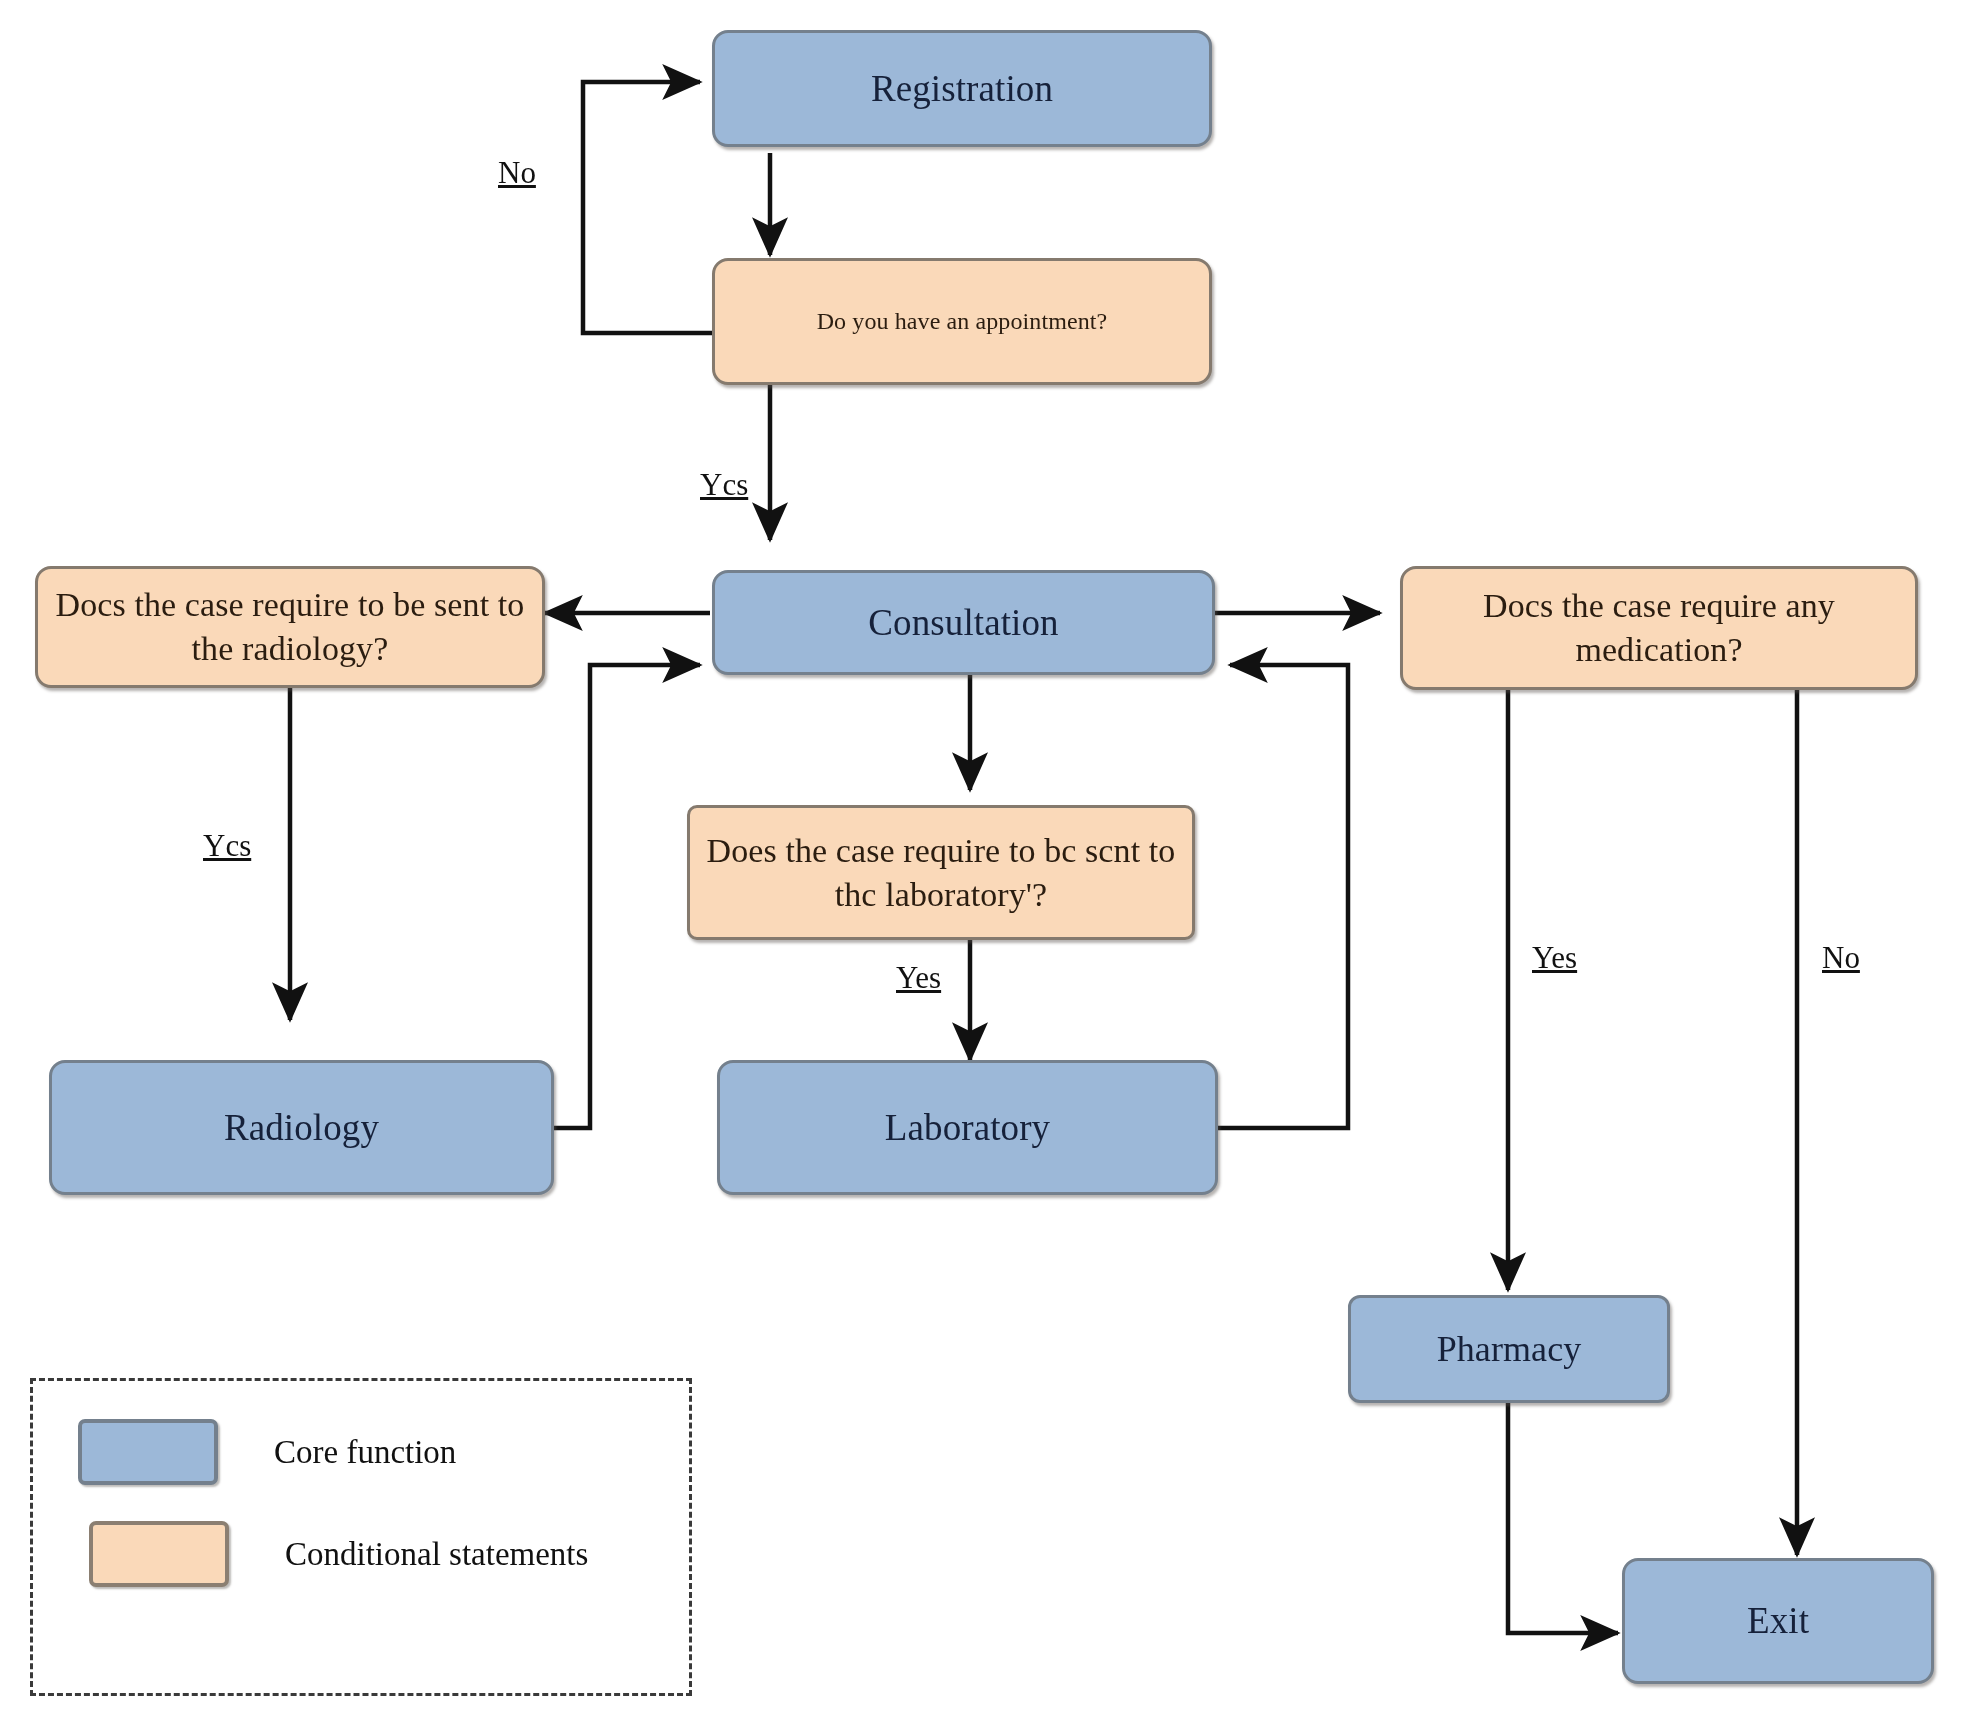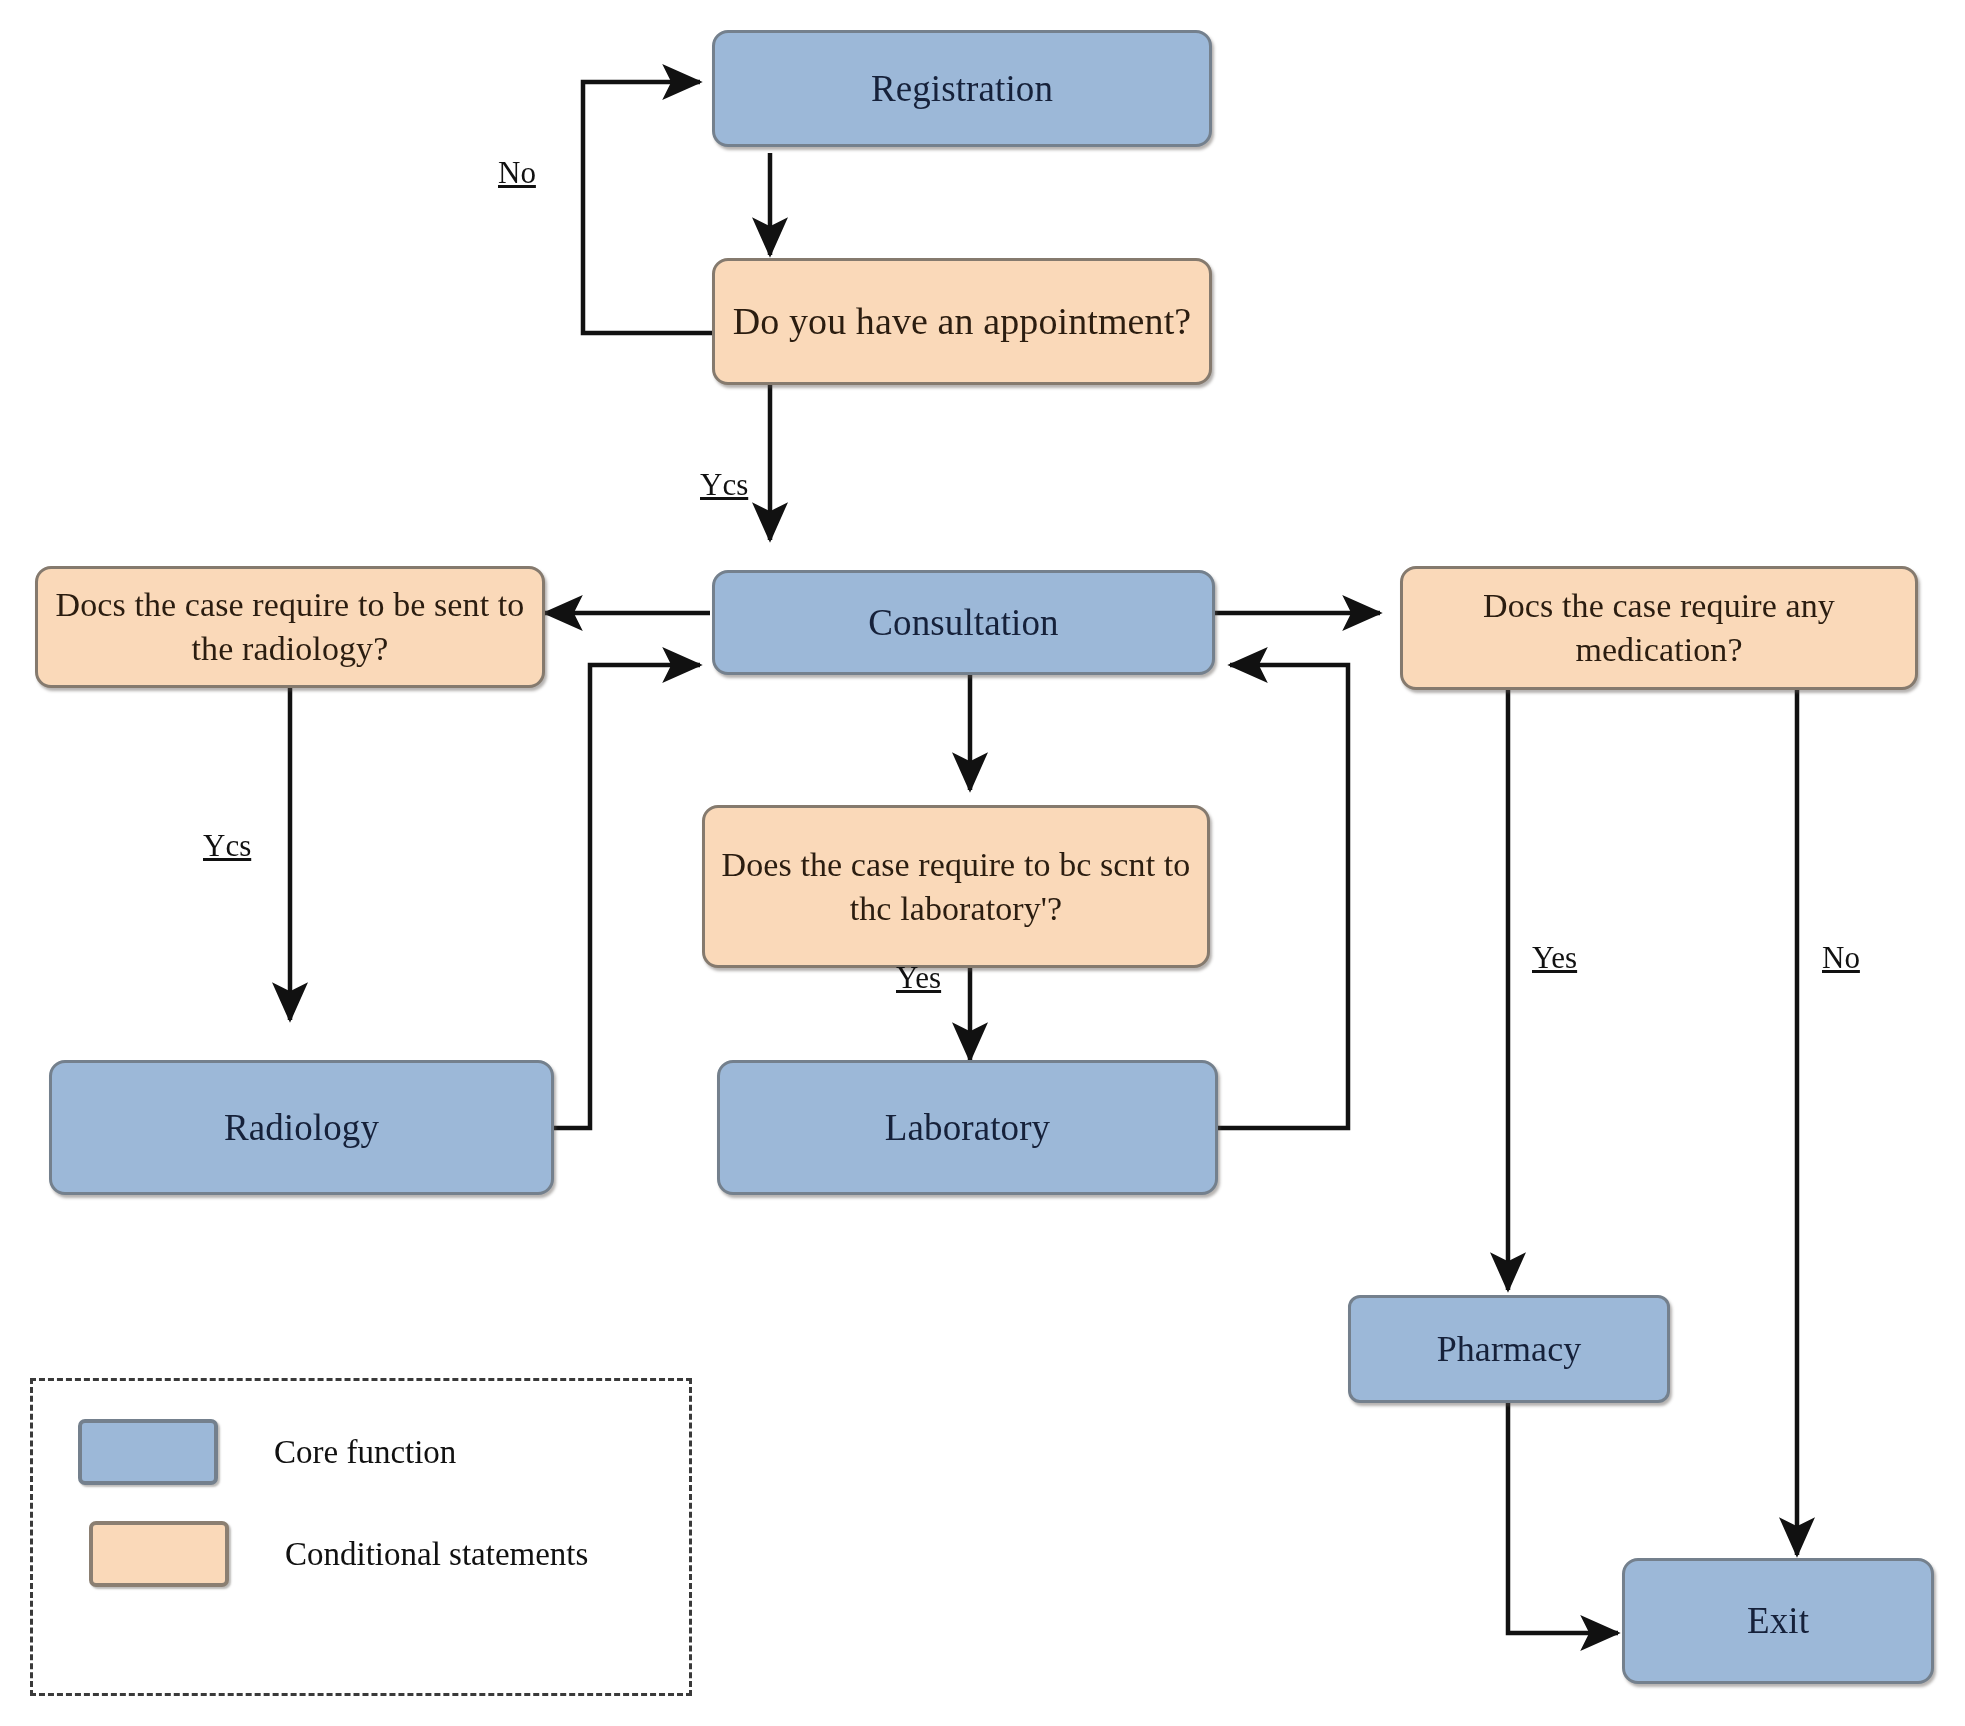--- a/index.html
+++ b/index.html
@@ -133,37 +133,37 @@
       <path d="M1797,690 L1797,1555" marker-end="url(#ah)"></path>
 
       <path d="M1508,1400 L1508,1633 L1618,1633" marker-end="url(#ah)"></path>
     </g>
   </svg>
 
   <div class="node core" style="left:712px; top:30px; width:500px; height:117px; font-size:37px;">
     <span>Registration</span>
   </div>
 
-  <div class="node cond" style="left:712px; top:258px; width:500px; height:127px; font-size:38px;">
+  <div class="node cond" style="left:712px; top:258px; width:500px; height:127px; font-size:24px;">
     <span>Do you have an appointment?</span>
   </div>
 
   <div class="node cond" style="left:35px; top:566px; width:510px; height:122px; font-size:34px;">
     <span>Docs the case require  to be sent to the radiology?</span>
   </div>
 
   <div class="node core" style="left:712px; top:570px; width:503px; height:105px; font-size:37px;">
     <span>Consultation</span>
   </div>
 
   <div class="node cond" style="left:1400px; top:566px; width:518px; height:124px; font-size:34px;">
     <span>Docs the case require any medication?</span>
   </div>
 
-  <div class="node cond" style="left:702px; top:805px; width:508px; height:163px; font-size:34px;">
+  <div class="node cond" style="left:687px; top:805px; width:508px; height:135px; font-size:34px;border-radius:10px;">
     <span>Does the case require to bc scnt to thc laboratory'?</span>
   </div>
 
   <div class="node core" style="left:49px; top:1060px; width:505px; height:135px; font-size:37px;">
     <span>Radiology</span>
   </div>
 
   <div class="node core" style="left:717px; top:1060px; width:501px; height:135px; font-size:37px;">
     <span>Laboratory</span>
   </div>

